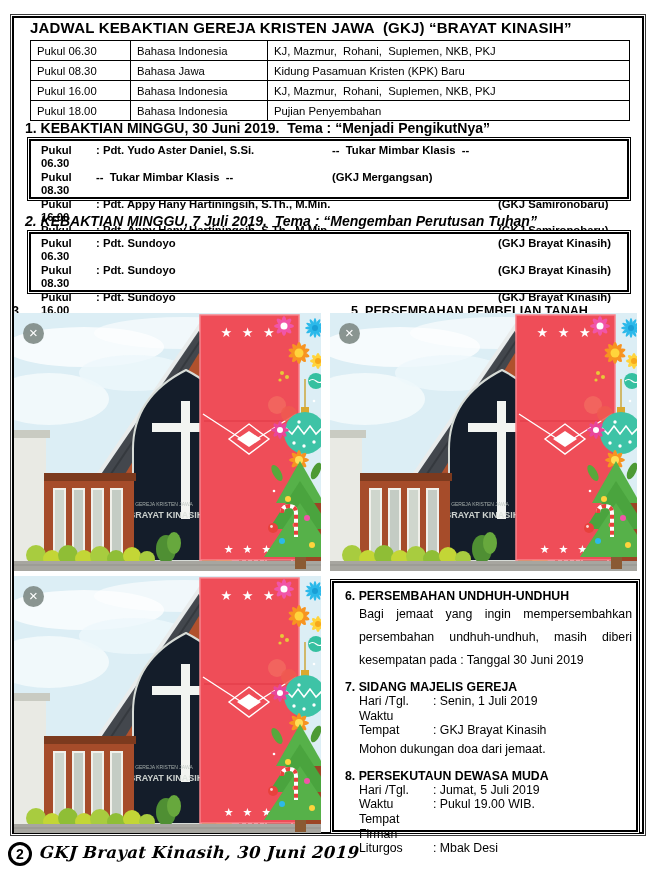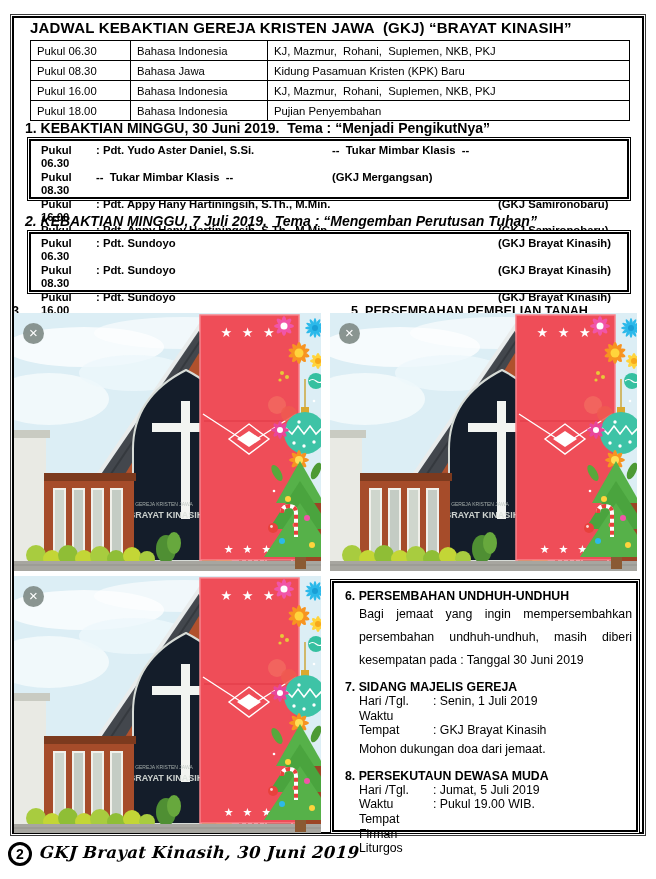--- a/index.html
+++ b/index.html
@@ -385,17 +385,18 @@
     <span class="pre">: Pukul 19.00 WIB.</span>
   </div>
   <div class="info-indent kv">
     <span class="pre">Tempat</span>
   </div>
   <div class="info-indent kv">
     <span class="pre">Firman</span>
   </div>
   <div class="info-indent kv">
     <span class="pre">Liturgos</span>
+    <span class="pre">: Mbak Desi</span>
   </div>
 </div>
 
 <div class="abs page-circle">2</div>
 <div class="abs footer-text">GKJ Brayat Kinasih, 30 Juni 2019</div>
 
 </body></html>

